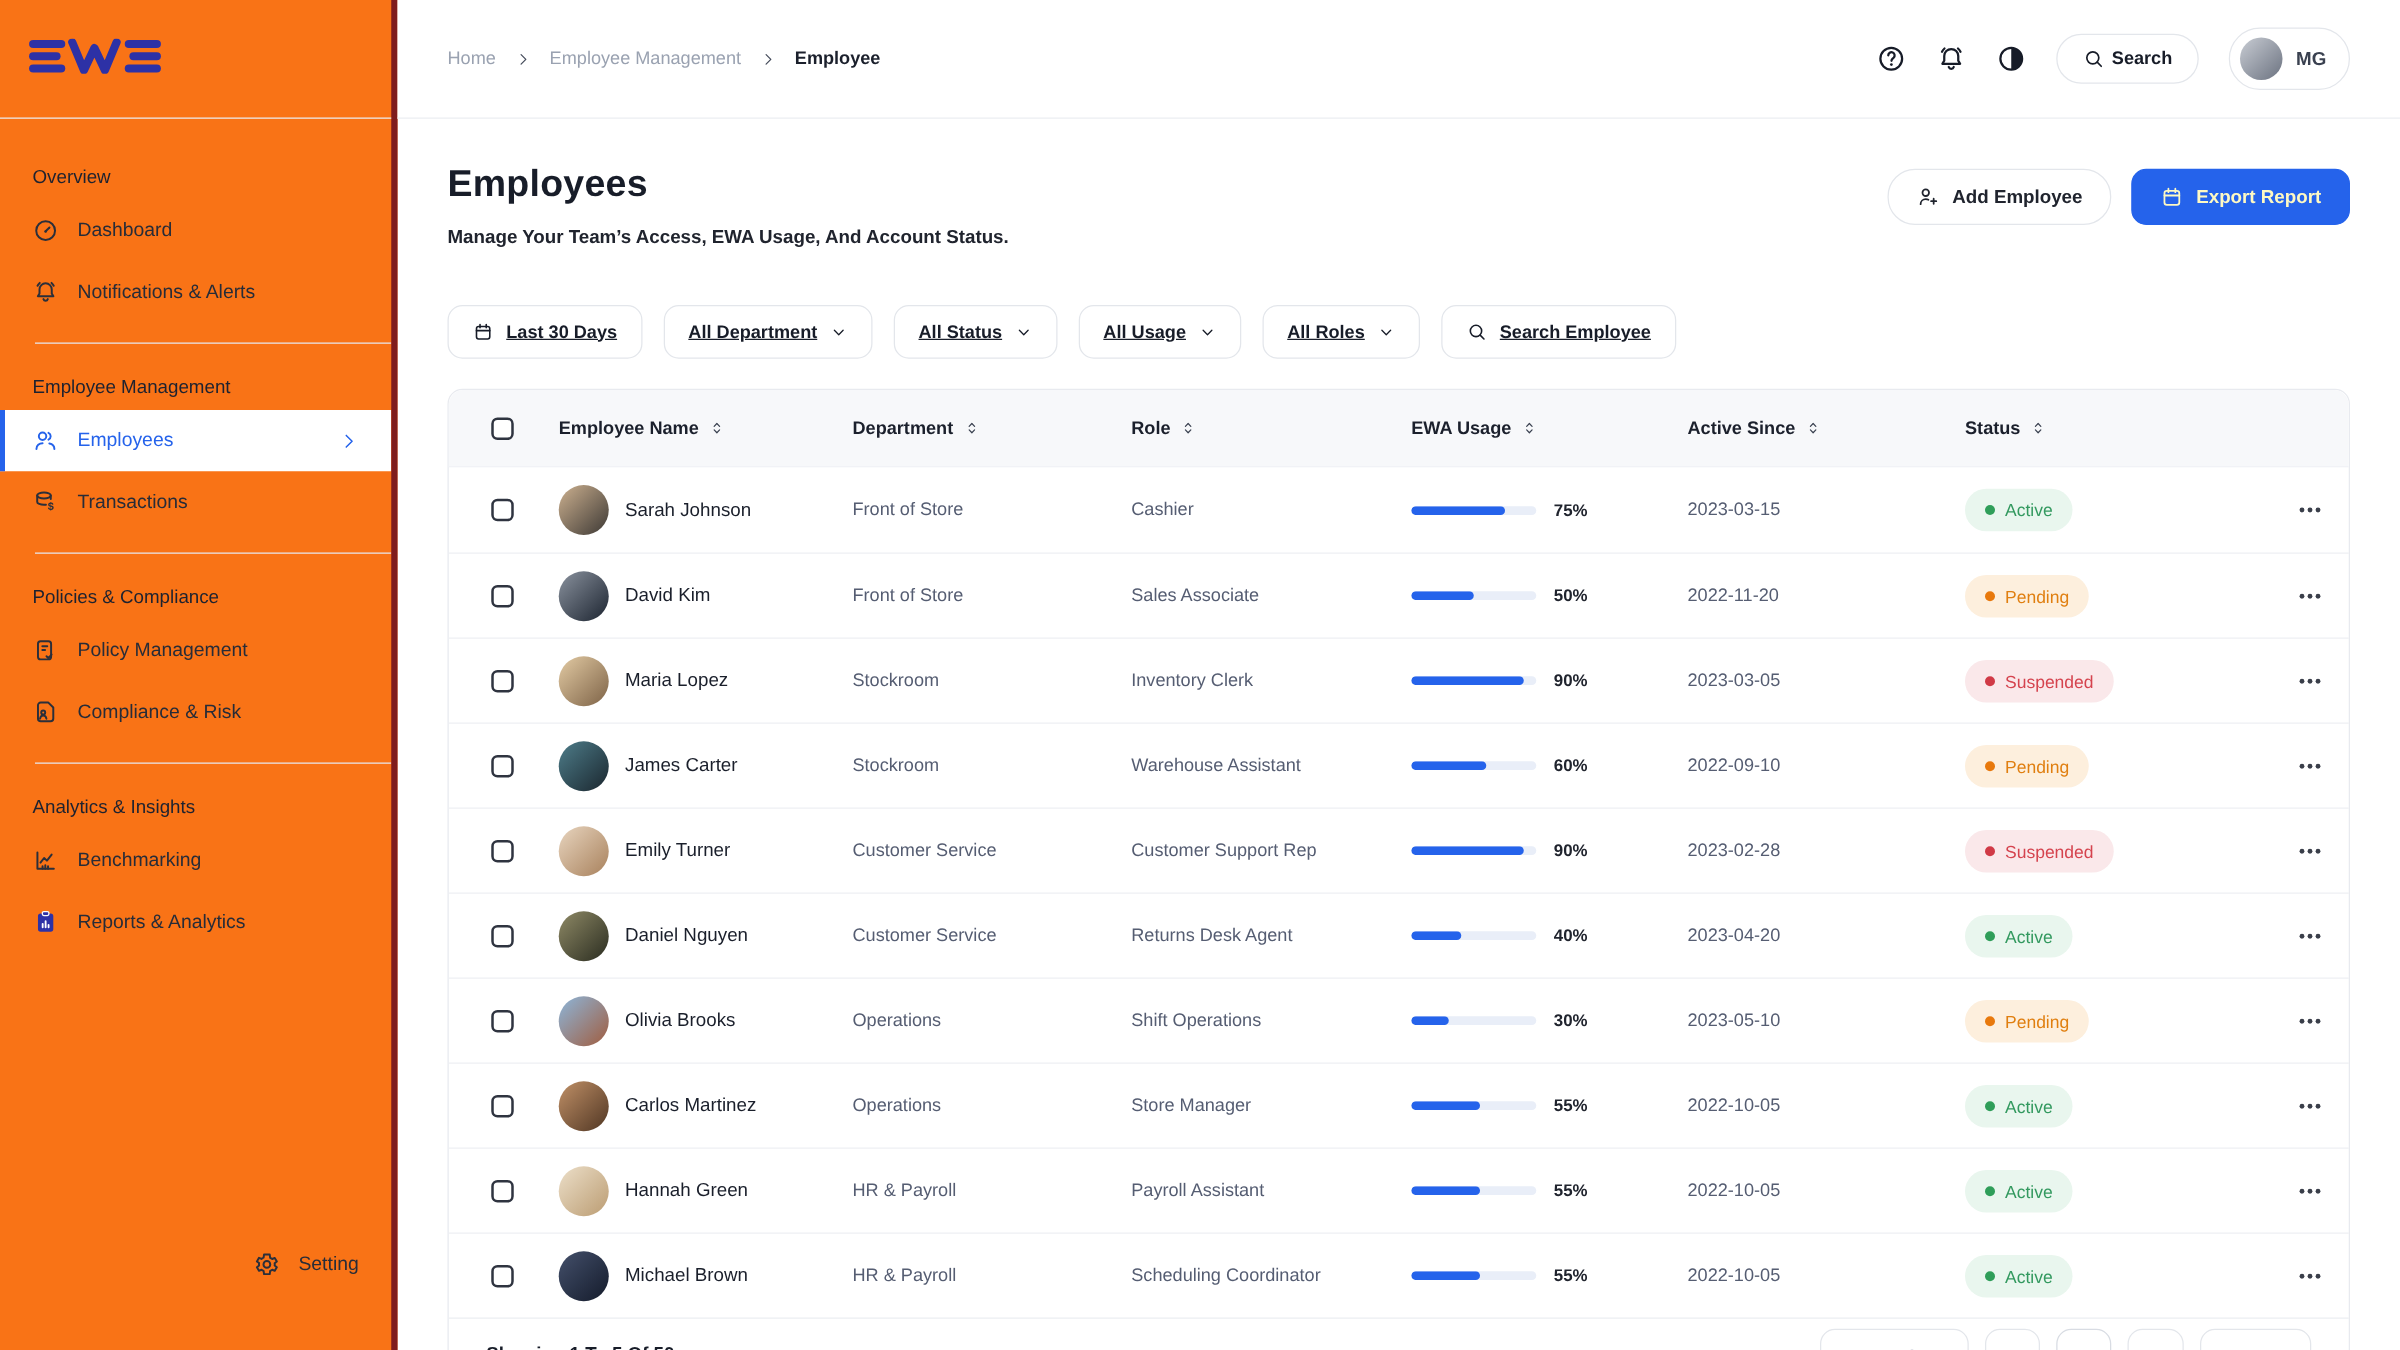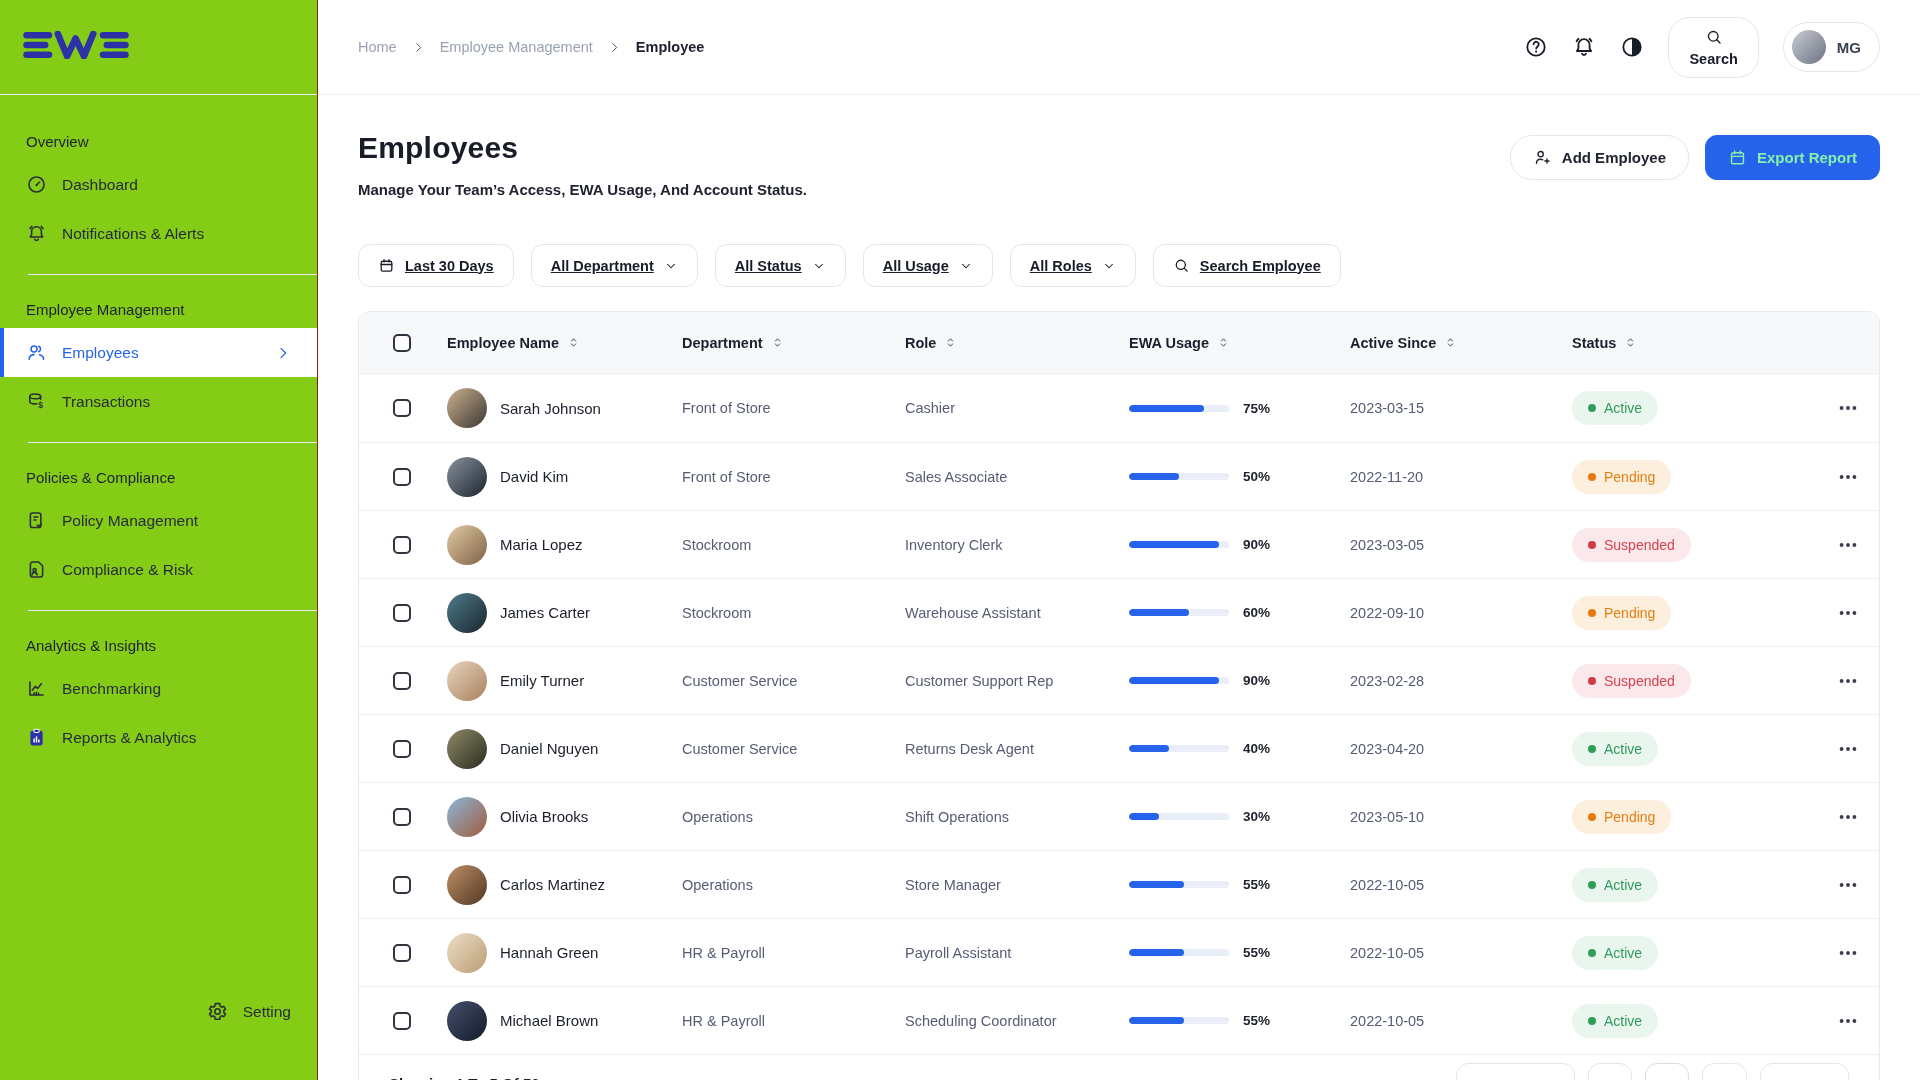--- a/index.html
+++ b/index.html
@@ -1,21 +1,21 @@
 <!DOCTYPE html>
 <html><head>
 <meta charset="utf-8">
 <style>
   * { margin:0; padding:0; box-sizing:border-box; }
   html,body { width:1920px; height:1080px; overflow:hidden; background:#fff;
     font-family:"Liberation Sans", sans-serif; color:#1a1f2b; }
   body { display:flex; }
 
   
-  .sidebar { width:318px; min-width:318px; background:#84cc16; border-right:1px solid #7f1d1d;
+  .sidebar { width:318px; min-width:318px; background:#f97316; border-right:5px solid #7f1d1d;
     display:flex; flex-direction:column; height:100%; }
   .sidebar-header { height:95px; display:flex; align-items:center; padding:0 22px;
     border-bottom:1px solid #ecedf2; }
   .nav { flex:1; padding-top:26px; overflow:hidden; }
   .nav-section-header { padding:12px 26px 10px; font-size:15px; color:#1d2230; font-weight:500; }
   .nav-item { display:flex; align-items:center; gap:15px; padding:14px 26px;
     font-size:15.5px; color:#272c38; font-weight:500; cursor:pointer; }
   .nav-item .nicon { width:21px; height:21px; display:flex; color:#2b2f3a; }
   .nav-item .nicon svg { width:21px; height:21px; }
   .nav-item.active { background:#fff; color:#2563eb; border-left:4px solid #2563eb; padding-left:22px; }
@@ -31,37 +31,37 @@
   .topbar { height:95px; min-height:95px; border-bottom:1px solid #eceef2;
     display:flex; align-items:center; padding:0 40px; background:#fff; }
   .breadcrumb { display:flex; align-items:center; gap:15px; font-size:14.5px; color:#9aa2b1; }
   .crumb.current { color:#1b202c; font-weight:600; }
   .crumb-sep { display:flex; color:#434a59; }
   .topbar-right { margin-left:auto; display:flex; align-items:center; gap:24px; }
   .tb-icon { width:24px; height:24px; color:#171c28; display:flex; cursor:pointer; }
   .tb-icon svg { width:24px; height:24px; }
   .search-pill { display:flex; align-items:center; gap:5px; border:1px solid #e3e6eb;
     border-radius:22px; padding:10px 20px; font-weight:700; font-size:14.5px; color:#171c28;
-    background:#fff; cursor:pointer;flex-direction:column; }
+    background:#fff; cursor:pointer; }
   .search-pill svg { width:18px; height:18px; }
   .avatar-pill { display:flex; align-items:center; gap:11px; border:1px solid #e3e6eb;
     border-radius:26px; padding:7px 18px 7px 8px; font-size:15px; font-weight:600; color:#3a4150;
     background:#fff; cursor:pointer; }
   .avatar-photo { width:34px; height:34px; border-radius:50%;
     background:linear-gradient(135deg,#c9cdd4,#6b7280); }
 
   .content { padding:36px 40px 0; flex:1; }
   .page-head { display:flex; justify-content:space-between; align-items:flex-start; }
   .page-title { font-size:30px; font-weight:600; color:#181d29; letter-spacing:.2px; }
   .page-subtitle { margin-top:16px; font-size:15px; font-weight:700; color:#20242e; }
   .head-buttons { display:flex; gap:16px; margin-top:4px; }
   .btn { display:flex; align-items:center; gap:10px; font-size:15px; font-weight:700; cursor:pointer; }
   .btn svg { width:19px; height:19px; }
   .btn-add { background:#fff; border:1px solid #e3e6eb; border-radius:22px; padding:12px 22px; color:#20242e; }
-  .btn-export { background:#2563eb; border:1px solid #2563eb; border-radius:12px; padding:12px 22px; color:#86efac; }
+  .btn-export { background:#2563eb; border:1px solid #2563eb; border-radius:12px; padding:12px 22px; color:#fef9c3; }
 
   .filters { display:flex; gap:17px; margin-top:46px;text-decoration:underline; }
   .filter-pill { display:flex; align-items:center; gap:10px; background:#fff;
     border:1px solid #e3e6eb; border-radius:12px; padding:12px 19px;
     font-size:14.5px; font-weight:600; color:#171c28; cursor:pointer; }
   .filter-pill svg { width:17px; height:17px; }
   .filter-pill .caret svg { width:14px; height:14px; }
 
   
   .card { margin-top:24px; border:1px solid #e8eaef; border-radius:12px; background:#fff; }

